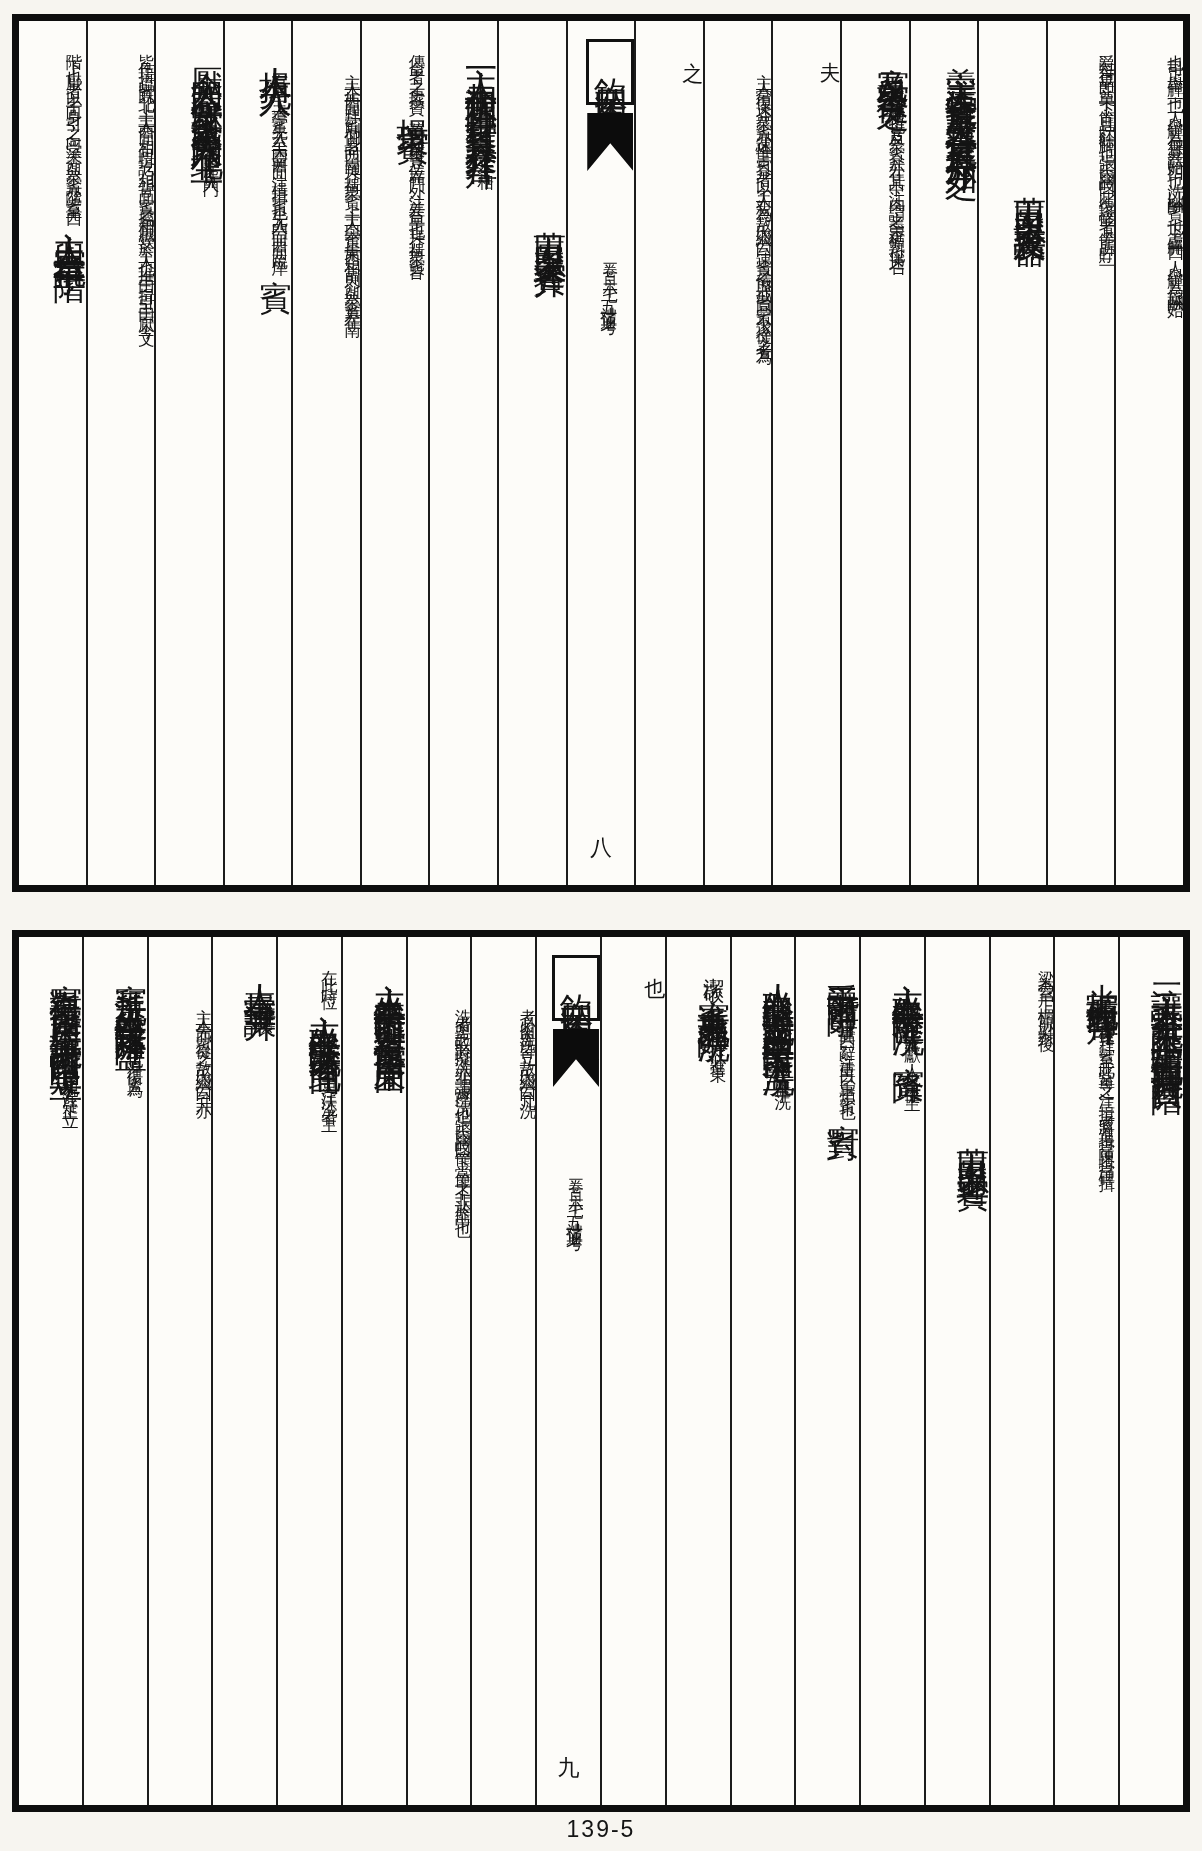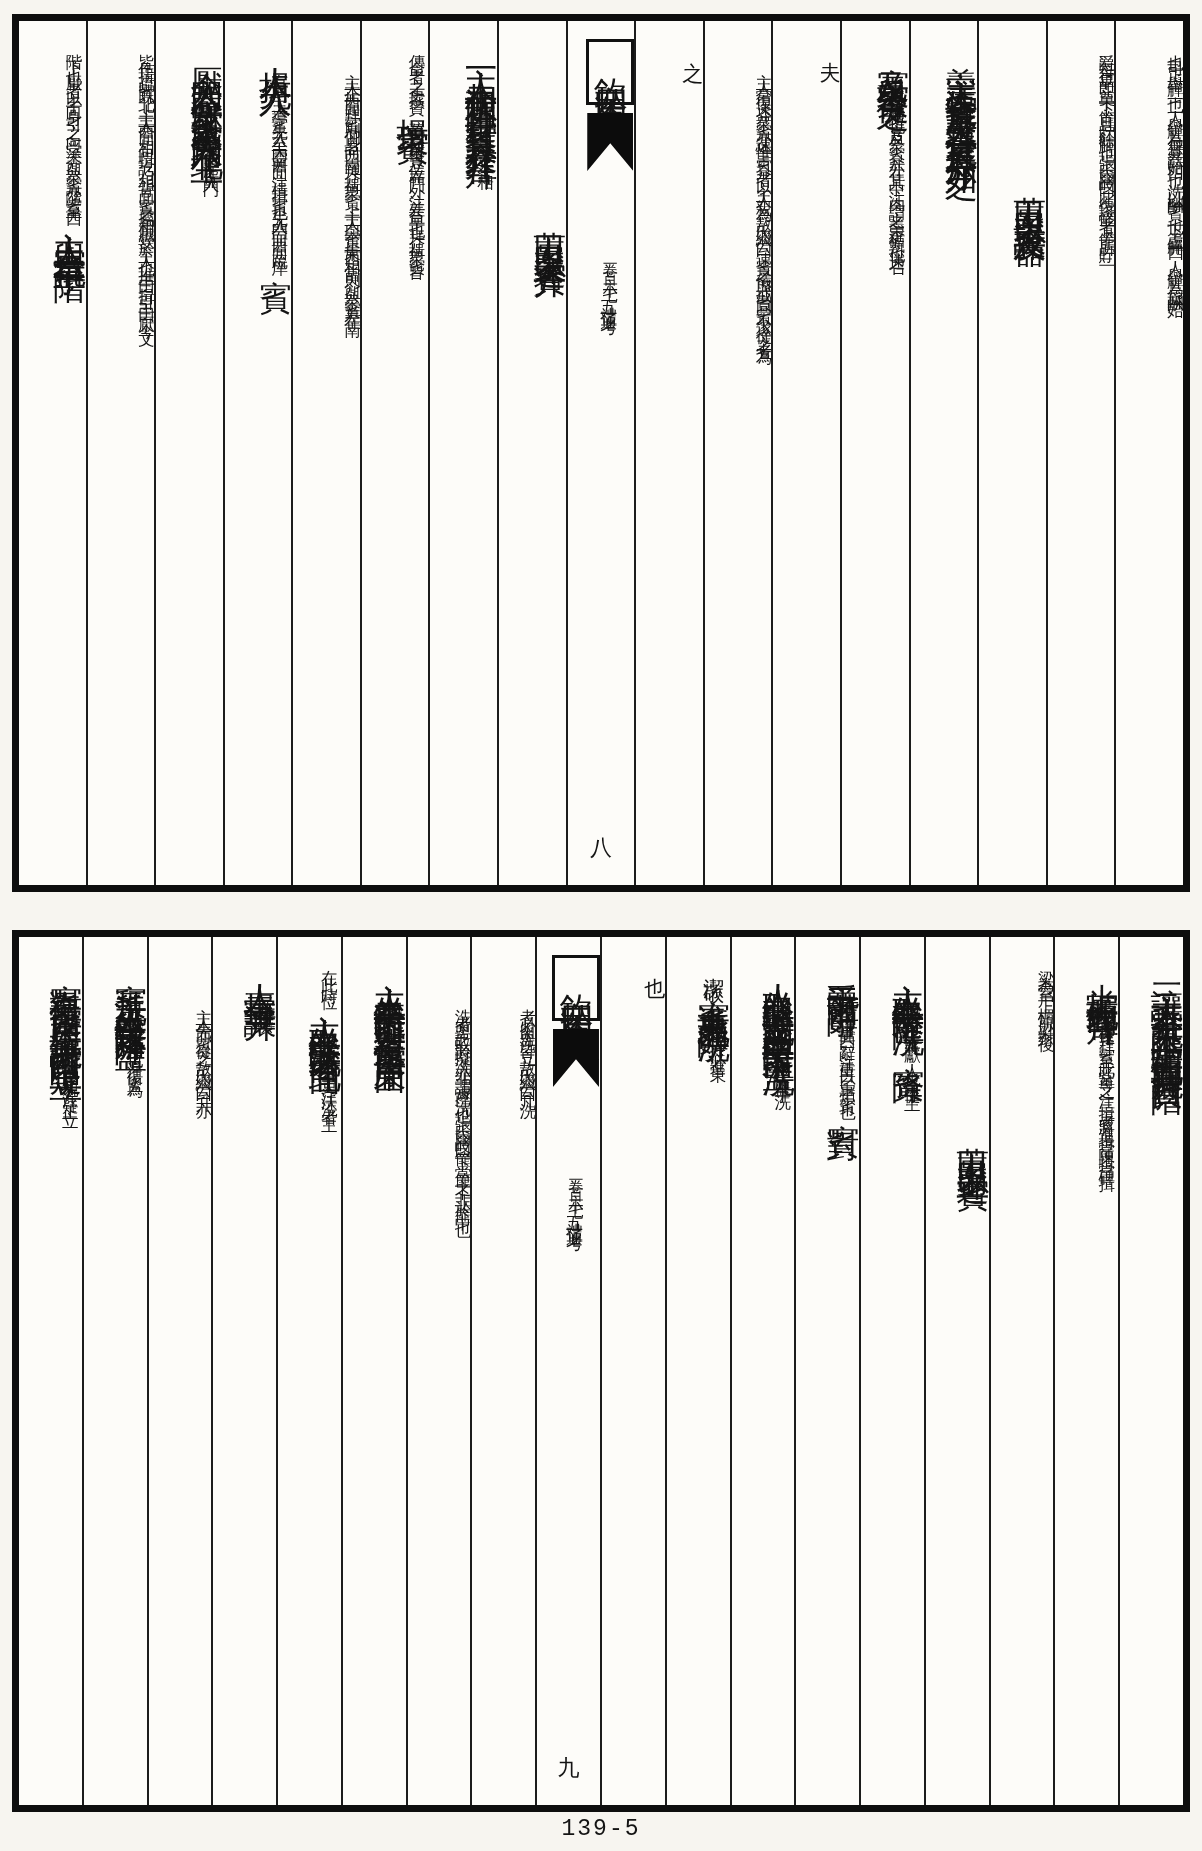--- a/index.html
+++ b/index.html
@@ -99,21 +99,21 @@
     transform:translateX(-50%);
     writing-mode:horizontal-tb;
     font-size:22px;
   }
   #page-footer{
     position:absolute;
     top:1816px;left:0;width:100%;
     text-align:center;
     font-size:23px;
     letter-spacing:2px;
-    font-family:Liberation Mono, monospace;
+    font-family:Liberation Sans, sans-serif;
   }
 </style>
 </head>
 <body>
 
 <div id="block-top" class="block">
   <div class="cols">
       <div class="col"><span class="note">
           <span class="note-sub">洗以酬賓一也下籚觶四一人舉觶為旅酬始一</span>
           <span class="note-sub">也司正舉觶二也二人舉觶為無算爵始四也</span>

